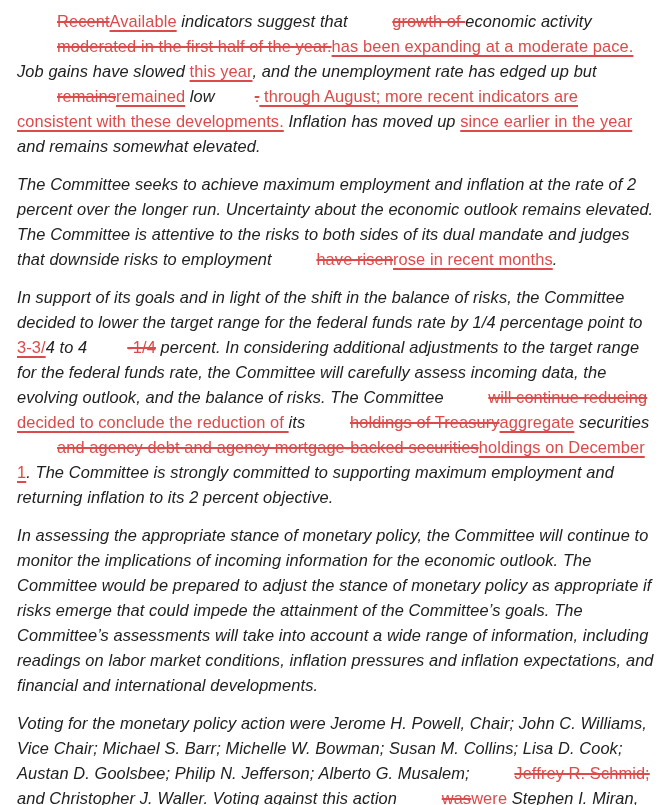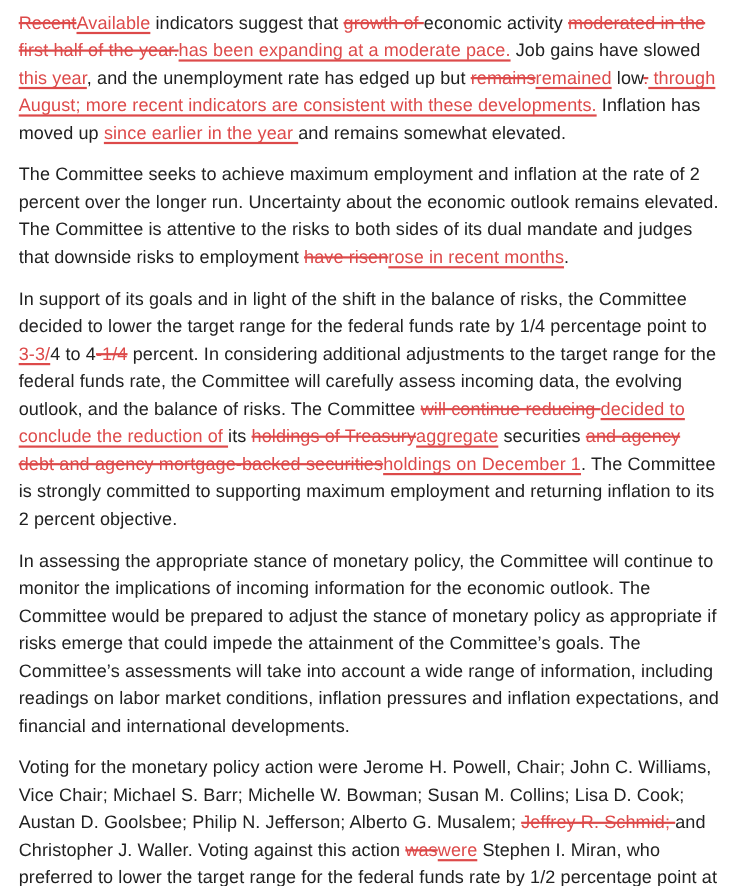--- a/index.html
+++ b/index.html
@@ -17,25 +17,26 @@
     box-sizing:border-box;
     padding:9px 16px 24px 17px;
     font-size:16.4px;
     line-height:25px;
     letter-spacing:0.1px;
   }
   .para{
     margin:0 0 13px 0;
   }
   .para:last-child{margin-bottom:0;}
-  .norm{color:var(--ink);}
+  .norm{color:var(--ink);font-style:italic;}
   .del{
     color:var(--red);
     text-decoration:line-through;
     text-decoration-thickness:1.5px;
+    margin-left:40px;
   }
   .ins{
     color:var(--red);
     text-decoration:underline;
     text-underline-offset:3px;
     text-decoration-thickness:1.5px;
     text-align:right;
   }
 </style>
 </head>

